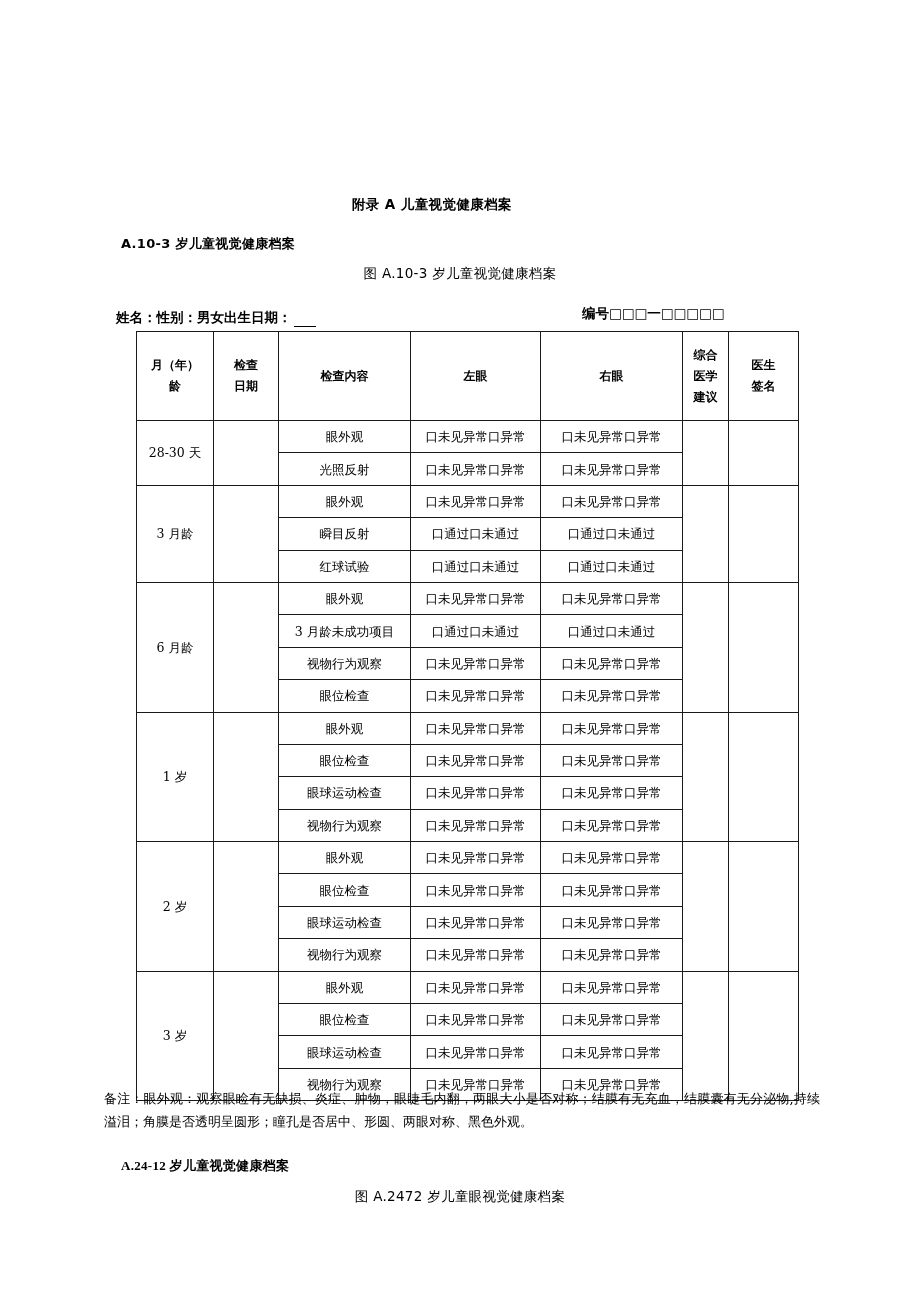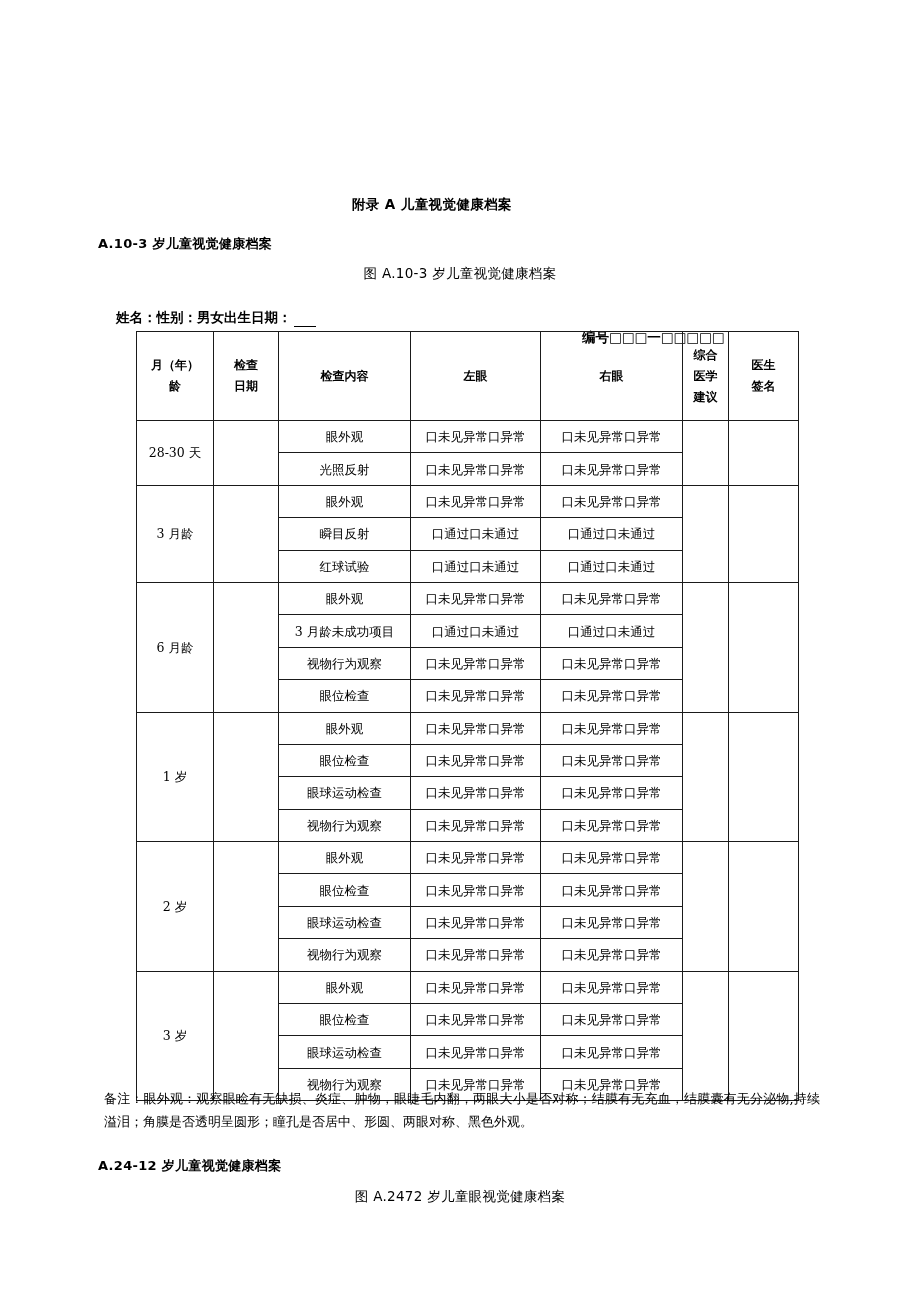--- a/index.html
+++ b/index.html
@@ -31,28 +31,28 @@
     width: 864px;
     text-align: center;
     font-family: "DejaVu Sans", "Liberation Sans", sans-serif;
     font-size: 13.5px;
     font-weight: bold;
     letter-spacing: 0.4px;
   }
 
   .section-head {
     position: absolute;
-    left: 98px;
+    left: 121px;
     font-family: "DejaVu Sans", "Liberation Sans", sans-serif;
     font-size: 13px;
     font-weight: bold;
     letter-spacing: 0.3px;
   }
   .section-head.h1 { top: 235px; }
-  .section-head.h2 { top: 1157px; }
+  .section-head.h2 { top: 1157px; font-family: Liberation Serif, serif; }
 
   .figure-title {
     position: absolute;
     left: 0;
     width: 920px;
     text-align: center;
     font-family: "DejaVu Sans", "Liberation Sans", sans-serif;
     font-size: 13.5px;
     font-weight: normal;
     letter-spacing: 0.3px;
@@ -81,21 +81,20 @@
     margin-left: 2px;
     height: 12px;
   }
   .id-right {
     position: absolute;
     left: 466px;
     top: 0;
     white-space: nowrap;
     font-size: 13.5px;
     font-weight: bold;
-    margin-top: 24px;
   }
   .boxrun { letter-spacing: 0px; }
 
   
   table.chart {
     position: absolute;
     left: 136px;
     top: 331px;
     border-collapse: collapse;
     table-layout: fixed;

